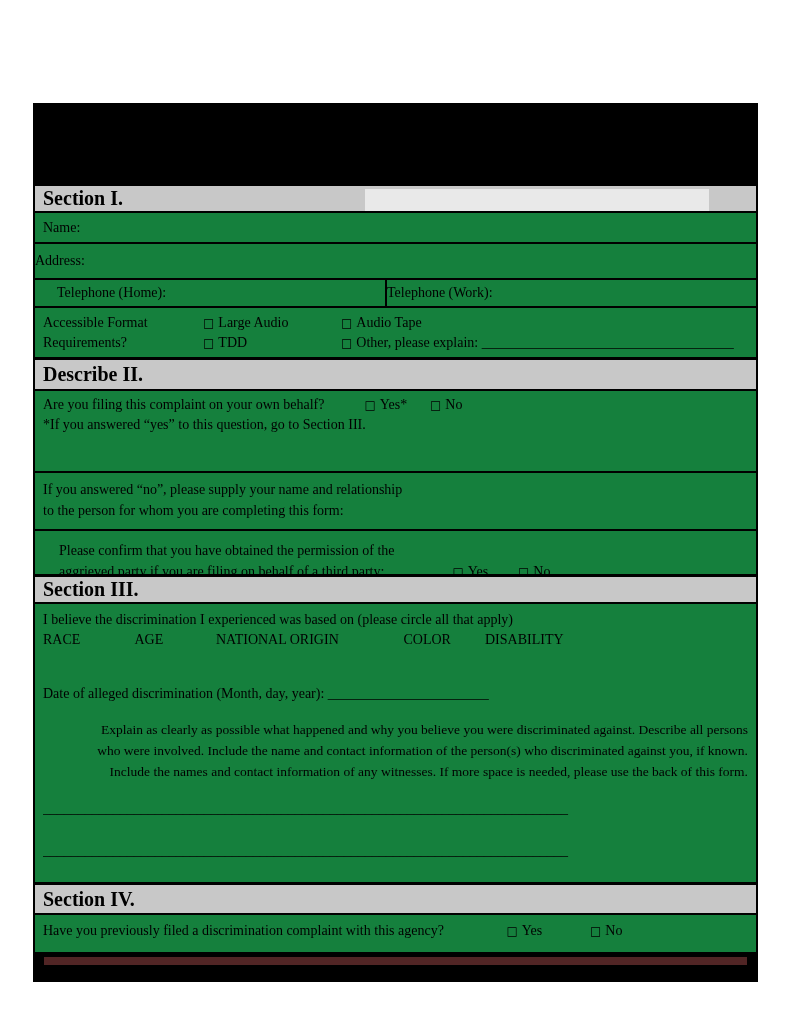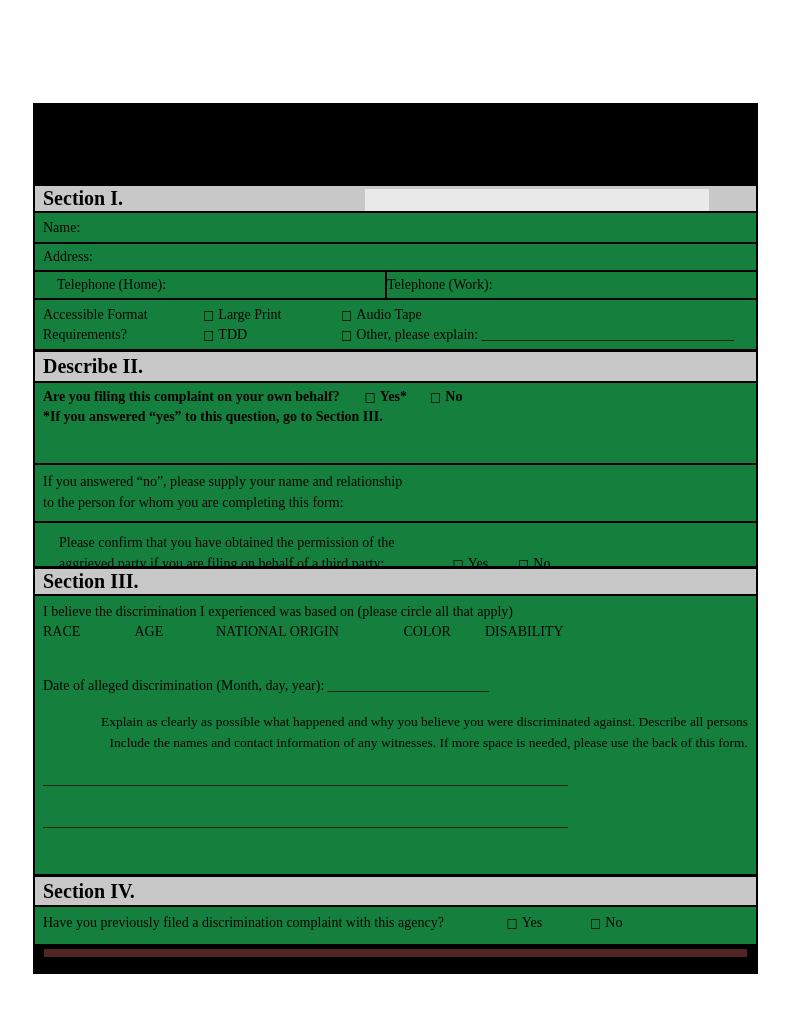--- a/index.html
+++ b/index.html
@@ -19,28 +19,28 @@
     font-weight:bold;font-size:20px;position:relative;
   }
   .h30{height:30px;} .h34{height:34px;} .h33{height:33px;}
   .hl-box{
     position:absolute;left:330px;bottom:0;width:344px;height:22px;
     background:#e9e9e9;
   }
   .cell{box-sizing:border-box;font-size:14px;}
   .bt{border-top:2px solid #000;}
   .row-name{height:29px;display:flex;align-items:center;padding-left:8px;}
-  .row-address{height:28px;display:flex;align-items:center;padding-left:8px;}
+  .row-address{height:36px;display:flex;align-items:center;padding-left:0;}
   .row-phone{height:28px;display:flex;}
   .phone-left{width:352px;border-right:2px solid #000;display:flex;align-items:center;padding-left:22px;box-sizing:border-box;}
   .phone-right{flex:1;display:flex;align-items:center;}
   .row-accessible{height:51px;padding:5px 8px;display:grid;grid-template-columns:153px 131px 1fr;gap:7px;}
   .acc-line{line-height:20px;white-space:nowrap;}
   .cb{font-family:"DejaVu Sans", sans-serif;font-size:12px;margin-right:4px;}
-  .row-q1{height:46px;padding:4px 8px;font-weight:bold;}
+  .row-q1{height:46px;padding:4px 8px;}
   .q1-line{line-height:20px;white-space:nowrap;}
   .q-span{display:inline-block;}
   .w318{width:318px;} .w62{width:62px;} .w390{width:390px;} .w460{width:460px;} .w80{width:80px;}
   .row-q2{height:58px;padding:6px 8px;margin-top:34px;}
   .q2-line{line-height:21px;white-space:nowrap;}
   .row-q3{height:45px;padding:9px 24px;}
   .row-s3body{height:278px;padding:6px 8px 0;overflow:hidden;}
   .s3-line{line-height:20px;white-space:nowrap;}
   .opt{display:inline-block;}
   .ow88{width:88px;} .ow78{width:78px;} .ow184{width:184px;}
@@ -82,21 +82,21 @@
     </div>
   </div>
 
   <div class="cell bt row-accessible">
     <div>
       <div class="acc-line">Accessible Format</div>
       <div class="acc-line">Requirements?</div>
     </div>
     <div>
       <div class="acc-line">
-        <span class="cb">□</span><span>Large Print</span>
+        <span class="cb">□</span><span>Large Audio</span>
       </div>
       <div class="acc-line">
         <span class="cb">□</span><span>TDD</span>
       </div>
     </div>
     <div>
       <div class="acc-line">
         <span class="cb">□</span><span>Audio Tape</span>
       </div>
       <div class="acc-line">
@@ -145,20 +145,21 @@
       <span class="opt ow184">NATIONAL ORIGIN</span>
       <span class="opt ow78">COLOR</span>
       <span class="opt">DISABILITY</span>
     </div>
     <div class="s3-date">
       <span>Date of alleged discrimination (Month, day, year):</span>
       <span>_______________________</span>
     </div>
     <div class="s3-para">
       <div>Explain as clearly as possible what happened and why you believe you were discriminated against. Describe all persons</div>
+      <div>who were involved. Include the name and contact information of the person(s) who discriminated against you, if known.</div>
       <div>Include the names and contact information of any witnesses. If more space is needed, please use the back of this form.</div>
     </div>
     <div class="u1">___________________________________________________________________________</div>
     <div class="u2">___________________________________________________________________________</div>
   </div>
 
   <div class="sec-header h33">
     <span>Section IV.</span>
   </div>
 

